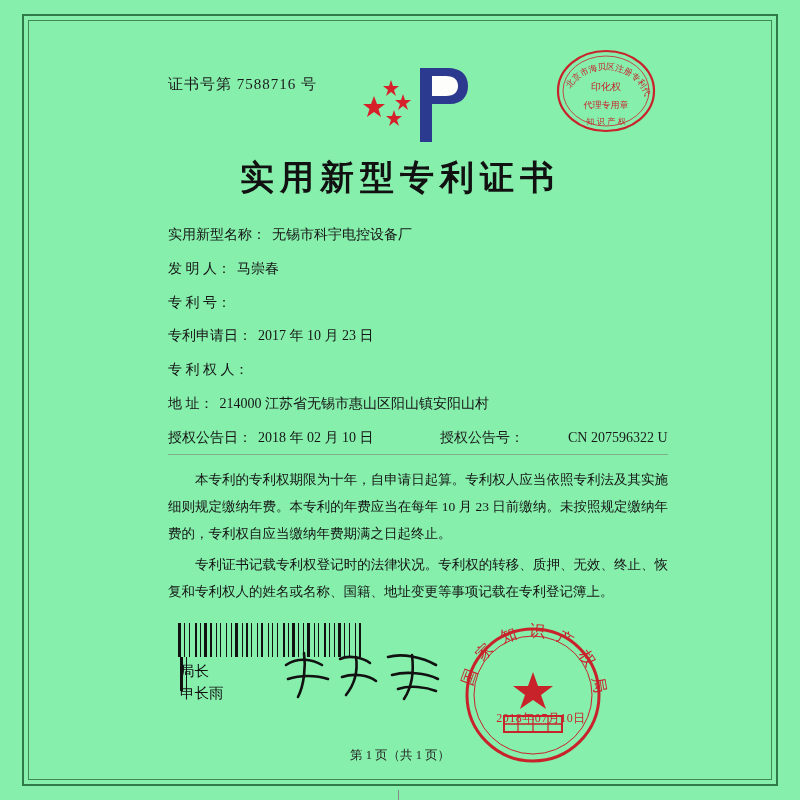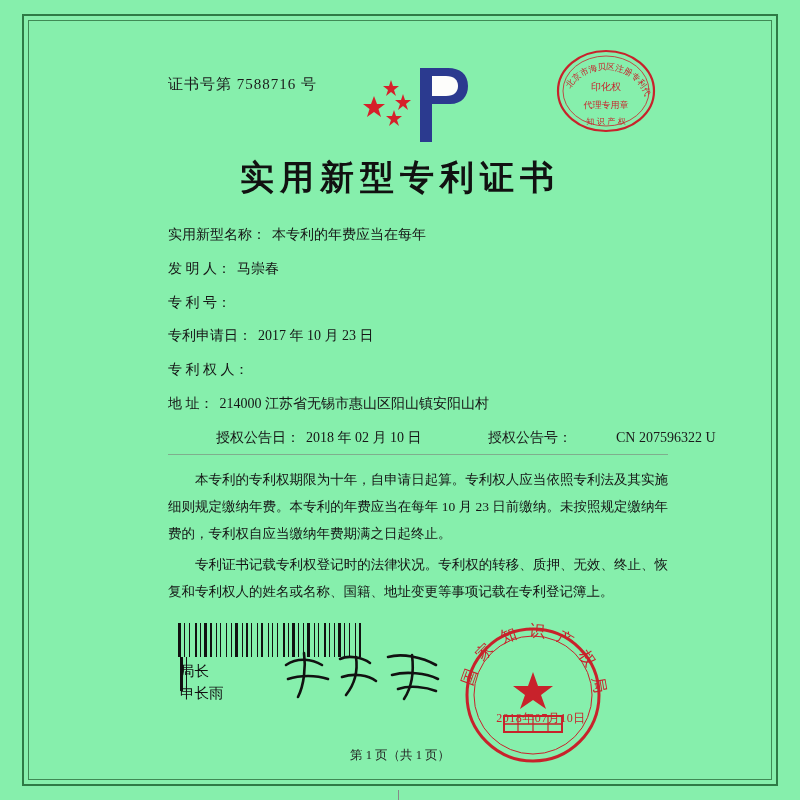--- a/index.html
+++ b/index.html
@@ -99,21 +99,20 @@
   .field .k {
     white-space: nowrap;
     color: #151515;
   }
   .field .v {
     margin-left: 6px;
     color: #151515;
   }
   .field.pub {
     position: relative;
-    margin-left: 48px;
   }
   .field.pub .v2-label {
     position: absolute;
     left: 272px;
     white-space: nowrap;
   }
   .field.pub .v2 {
     position: absolute;
     left: 400px;
     white-space: nowrap;
@@ -248,21 +247,21 @@
         <text x="53" y="70" font-size="9" fill="#c8222b" text-anchor="middle" font-family="DejaVu Sans, sans-serif">代理专用章</text>
         <text x="53" y="86" font-size="8" fill="#c8222b" text-anchor="middle" font-family="DejaVu Sans, sans-serif">知 识 产 权</text>
       </svg>
     </div>
 
     <div class="title">实用新型专利证书</div>
 
     <div class="fields">
       <div class="field">
         <span class="k">实用新型名称：</span>
-        <span class="v">本专利的年费应当在每年</span>
+        <span class="v">无锡市科宇电控设备厂</span>
       </div>
       <div class="field">
         <span class="k">发 明 人：</span>
         <span class="v">马崇春</span>
       </div>
       <div class="field">
         <span class="k">专 利 号：</span>
       </div>
       <div class="field">
         <span class="k">专利申请日：</span>

